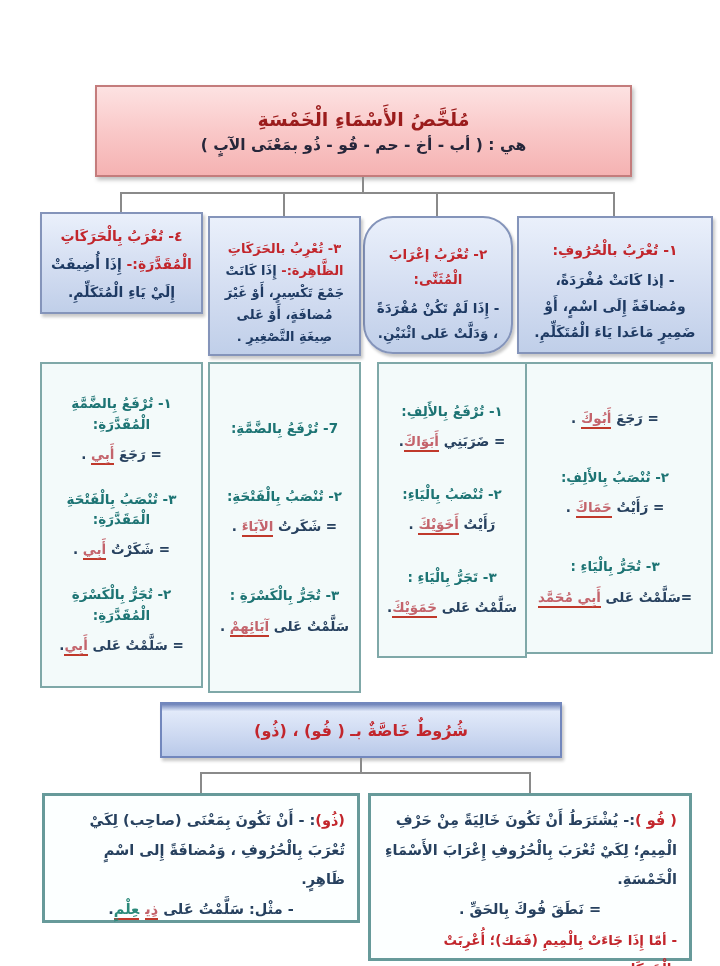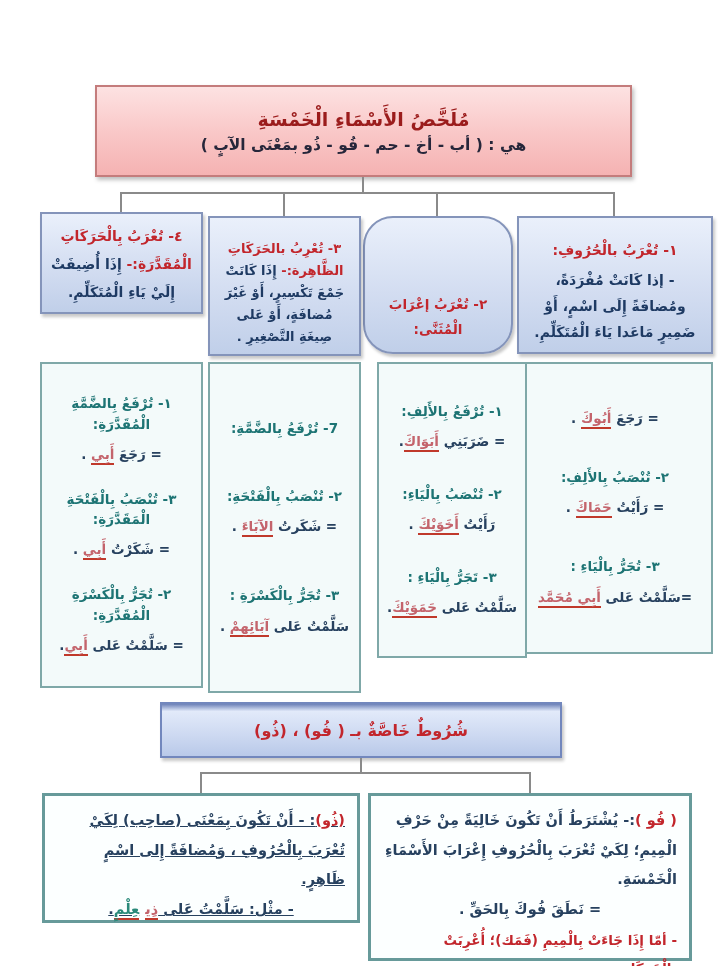--- a/index.html
+++ b/index.html
@@ -60,21 +60,21 @@
     border:2px solid #7287bd; box-shadow:2px 3px 3px rgba(0,0,0,0.22);
     display:flex; align-items:center; justify-content:center;
     color:#c2262c; font-size:16px;
   }
 
   .bottom-box {
     position:absolute; background:#fcffff; border:3px solid #679a9a;
     padding:10px 12px; color:#27415f; font-size:14.5px; line-height:2.05;
   }
   .fu-box  { left:368px; top:793px; width:324px; height:168px; }
-  .thu-box { left:42px;  top:793px; width:318px; height:130px;text-decoration:underline; }
+  .thu-box { left:42px;  top:793px; width:318px; height:130px; }
   .bottom-box .rule { text-align:right; }
   .bottom-box .name-red { color:#c2262c; }
   .bottom-box .ex-center { text-align:center; }
   .bottom-box .note-red { color:#c2262c; text-align:right; font-size:13.5px; margin-top:2px; }
   .thu-box .w2 { margin-right:6px; }
 </style>
 </head>
 <body>
 
 <div class="page">
@@ -105,21 +105,21 @@
       <div class="ex-sentence"><span>= رَأَيْتُ </span><span class="uw">حَمَاكَ</span><span> .</span></div>
     </div>
     <div class="ex-item">
       <div class="ex-label">٣- تُجَرُّ بِالْيَاءِ :</div>
       <div class="ex-sentence"><span>=سَلَّمْتُ عَلى </span><span class="uw">أَبِي مُحَمَّد</span><span></span></div>
     </div>
   </div>
 
   <div class="hdr-box c2h block-red">
     <div>
-      <span class="red">٢- تُعْرَبُ إعْرَابَ الْمُثَنَّى:</span>
+      <span class="red">٢- تُعْرَبُ إعْرَابَ الْمُثَنَّى:</span><span>- إِذَا لَمْ تَكُنْ مُفْرَدَةً ، وَدَلَّتْ عَلى اثْنَيْنِ.</span>
     </div>
   </div>
   <div class="ex-box c2e">
     <div class="ex-item">
       <div class="ex-label">١- تُرْفَعُ بِالأَلِفِ:</div>
       <div class="ex-sentence"><span>= ضَرَبَنِي </span><span class="uw">أَبَوَاكَ</span><span>.</span></div>
     </div>
     <div class="ex-item">
       <div class="ex-label">٢- تُنْصَبُ بِالْيَاءِ:</div>
       <div class="ex-sentence"><span>رَأَيْتُ </span><span class="uw">أَخَوَيْكَ</span><span> .</span></div>

